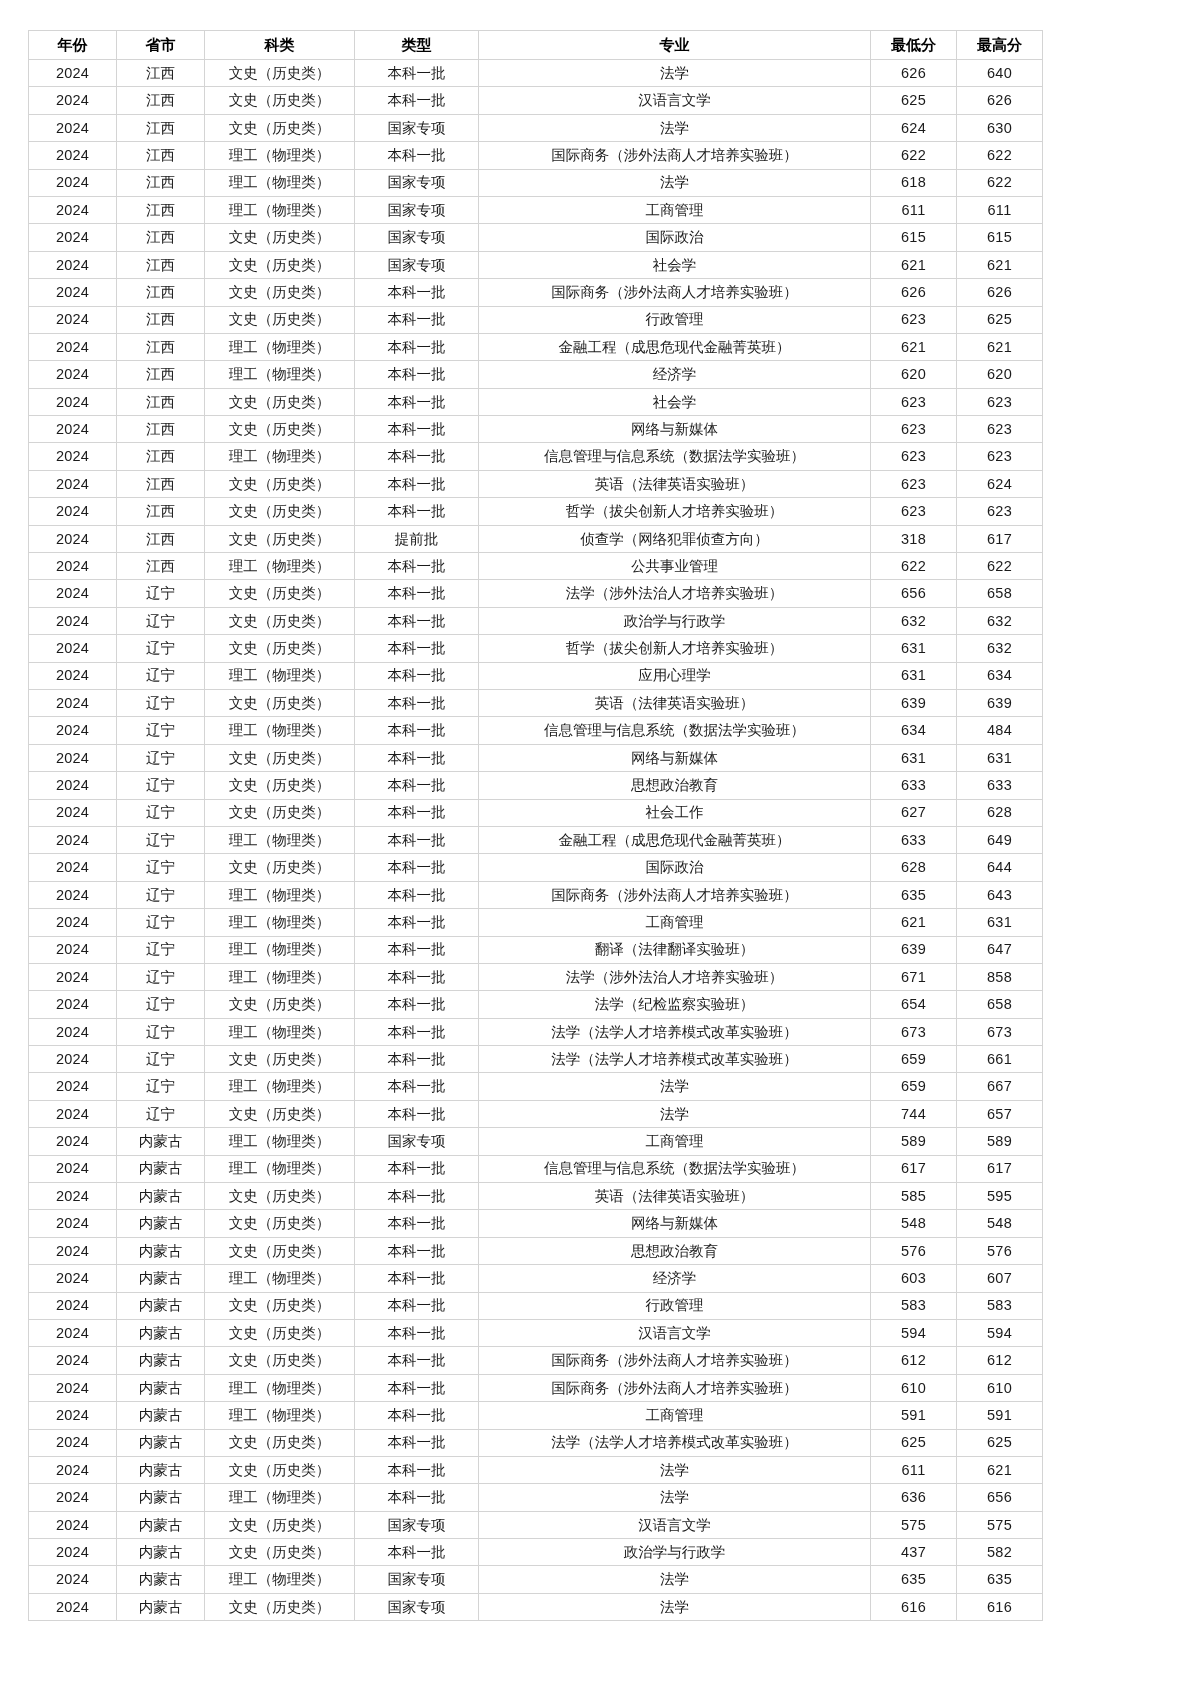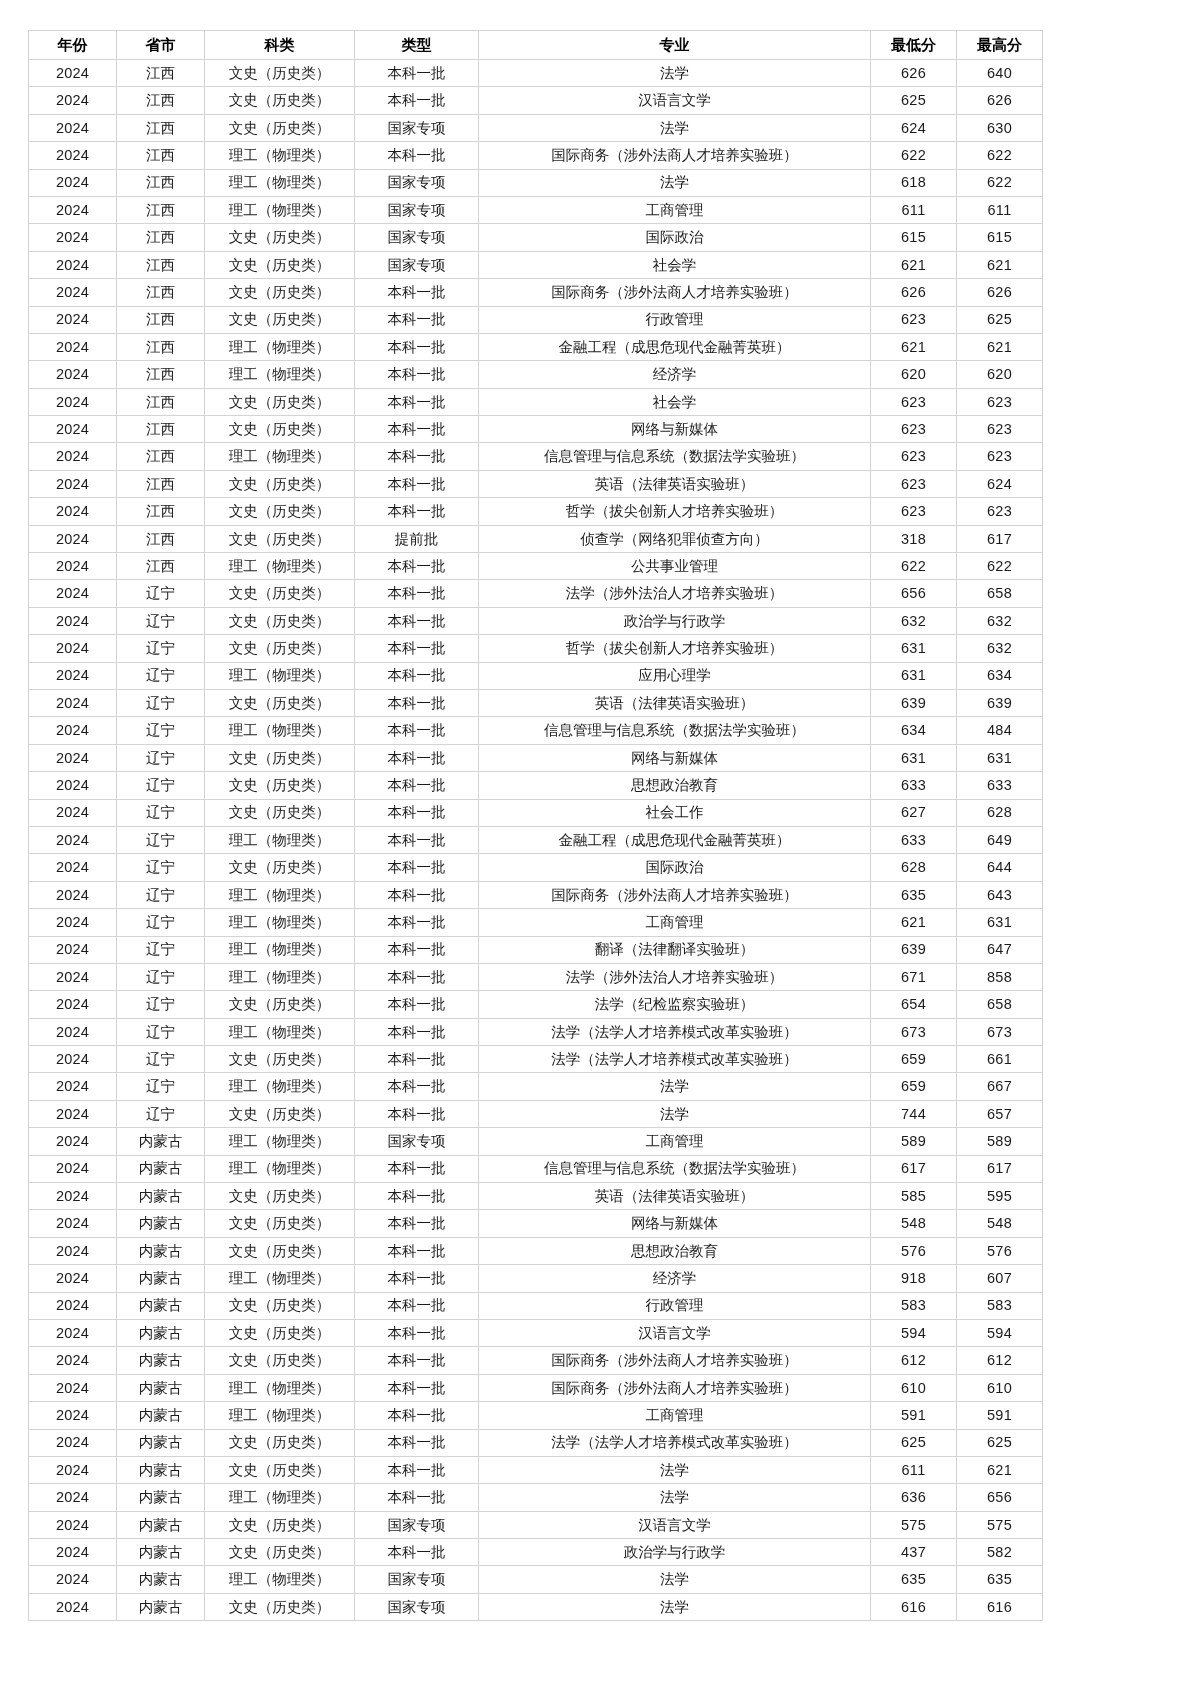--- a/index.html
+++ b/index.html
@@ -487,21 +487,21 @@
           <td>思想政治教育</td>
           <td class="num">576</td>
           <td class="num">576</td>
         </tr>
         <tr>
           <td class="year">2024</td>
           <td>内蒙古</td>
           <td>理工（物理类）</td>
           <td>本科一批</td>
           <td>经济学</td>
-          <td class="num">918</td>
+          <td class="num">603</td>
           <td class="num">607</td>
         </tr>
         <tr>
           <td class="year">2024</td>
           <td>内蒙古</td>
           <td>文史（历史类）</td>
           <td>本科一批</td>
           <td>行政管理</td>
           <td class="num">583</td>
           <td class="num">583</td>

